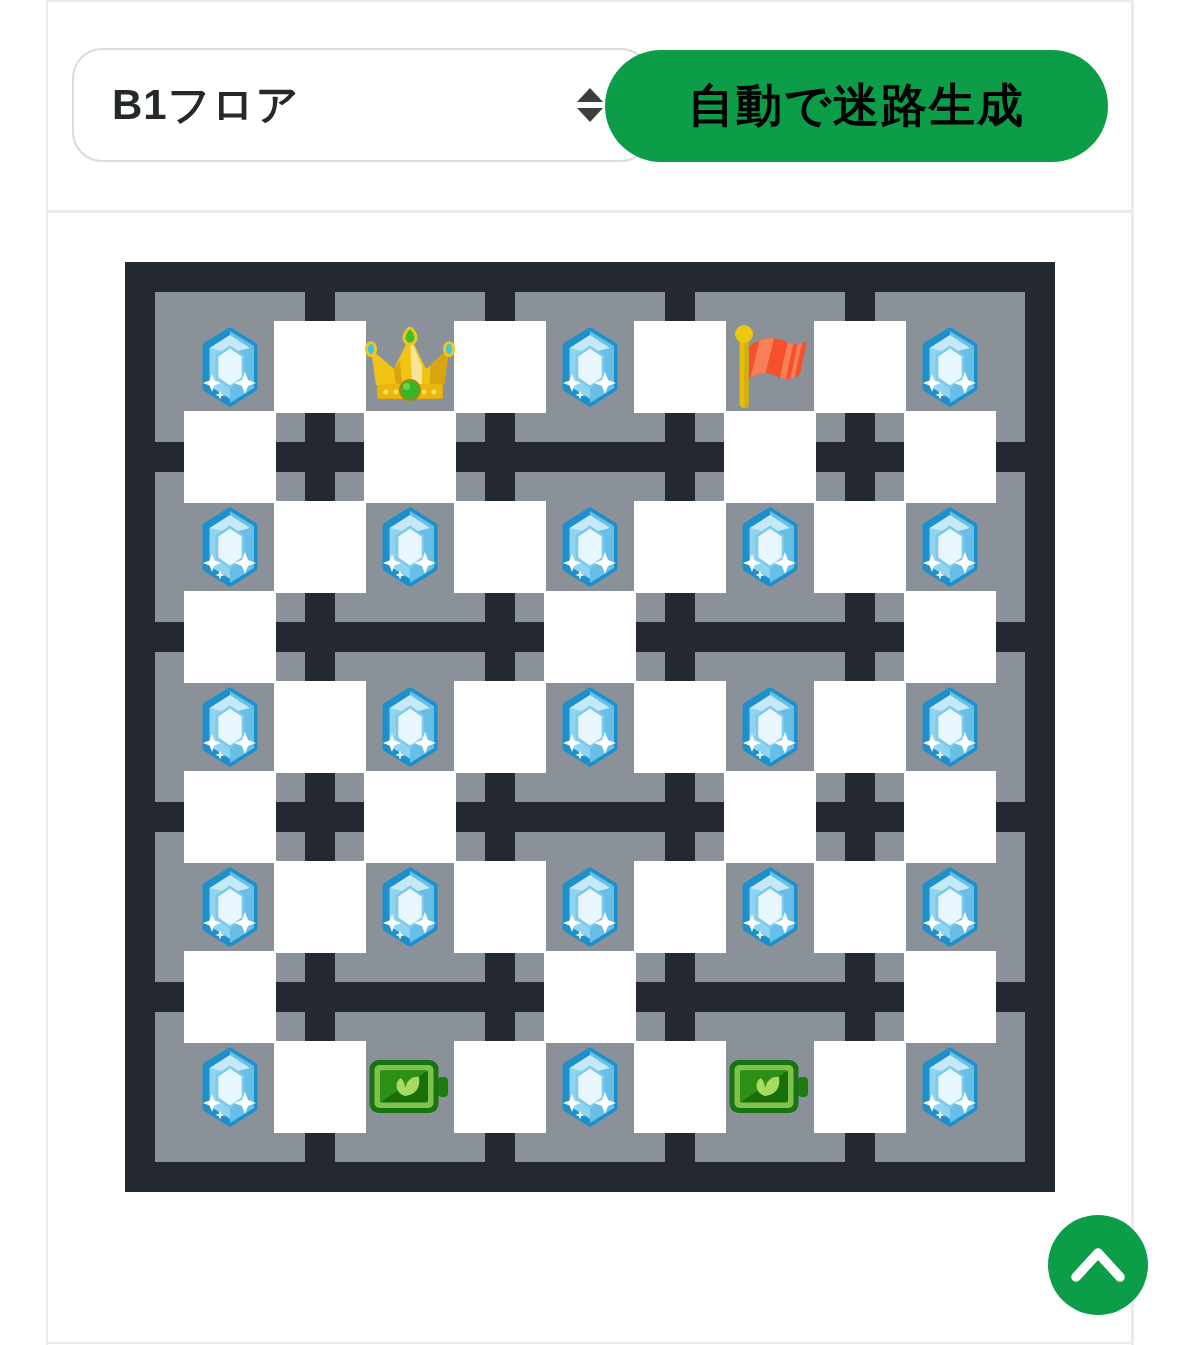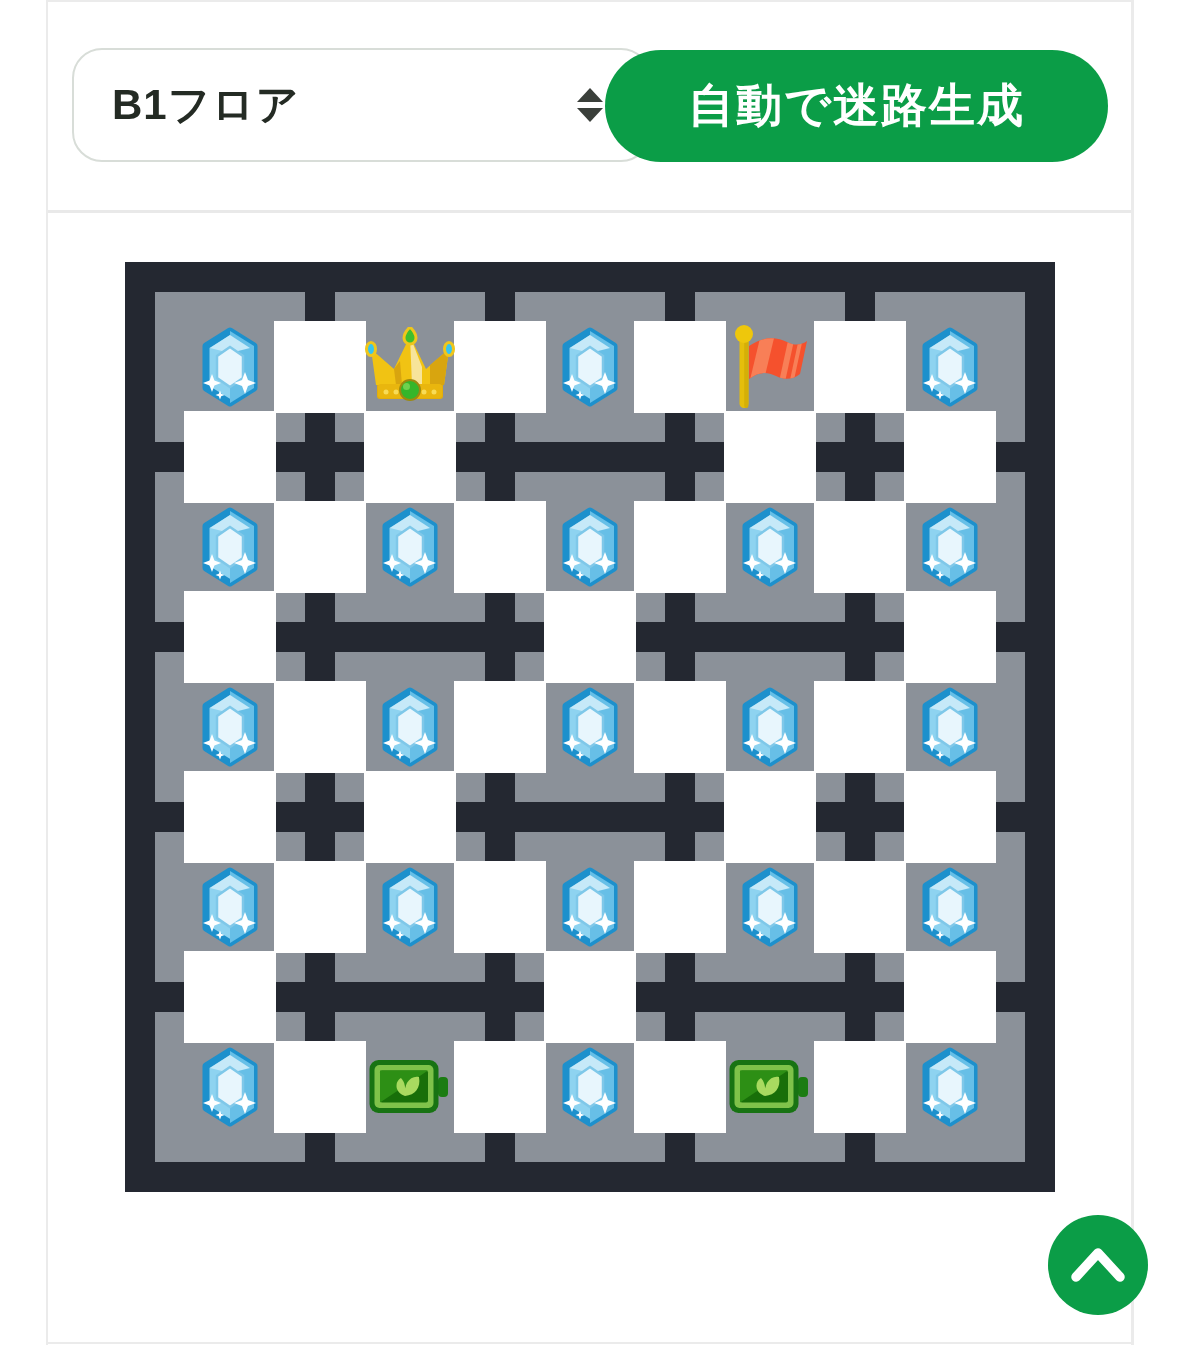--- a/index.html
+++ b/index.html
@@ -52,21 +52,21 @@
 <div class="floor-select">
   <span class="label">B1フロア</span>
   <span style="line-height:0;">
     <svg width="26" height="34" viewBox="0 0 26 34">
       <polygon points="13,0 26,14 0,14" fill="#3a3f3a"></polygon>
       <polygon points="0,20 26,20 13,34" fill="#3a3f3a"></polygon>
     </svg>
   </span>
 </div>
 
-<button class="gen-btn" style="background: rgb(11, 157, 71); color: #ffffff; font-family: Liberation Serif, serif;">
+<button class="gen-btn" style="background: rgb(11, 157, 71); color: #000000; font-family: Liberation Serif, serif;">
   <span>自動で迷路生成</span>
 </button>
 
 <div class="maze" style="background: rgb(36, 40, 49);">
     <div class="block" style="left: 30px; top: 30px; background: rgb(139, 145, 153);"></div>
     <div class="block" style="left: 210px; top: 30px; background: rgb(139, 145, 153);"></div>
     <div class="block" style="left: 390px; top: 30px; background: rgb(139, 145, 153);"></div>
     <div class="block" style="left: 570px; top: 30px; background: rgb(139, 145, 153);"></div>
     <div class="block" style="left: 750px; top: 30px; background: rgb(139, 145, 153);"></div>
     <div class="block" style="left: 30px; top: 210px; background: rgb(139, 145, 153);"></div>

